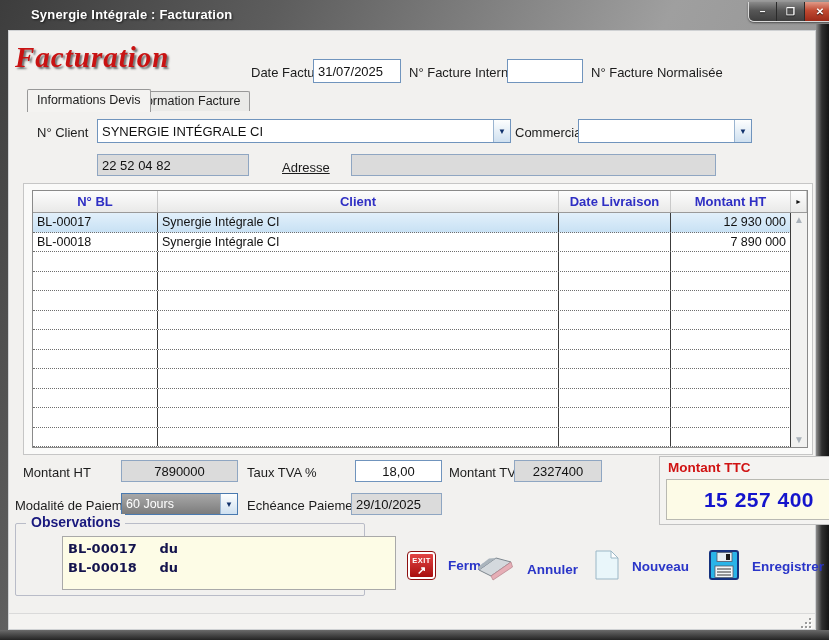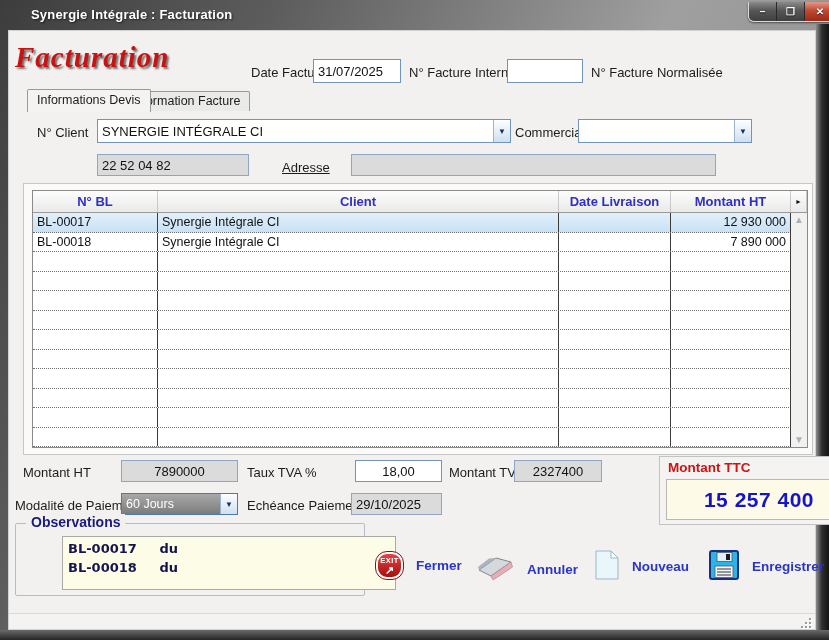--- a/index.html
+++ b/index.html
@@ -119,22 +119,22 @@
     border:1px solid #a9a9a9; font-family:"DejaVu Sans", sans-serif; font-weight:bold;
     font-size:13px; color:#14144e; white-space:pre; padding:2px 5px; line-height:19px;margin-left:39px;
   }
 
   
   .action-btn { position:absolute; display:flex; align-items:center; gap:13px; background:transparent; border:none; cursor:default; }
   .action-label { font-size:13.5px; font-weight:bold; color:#2a35c8; }
 
   .exit-icon {
     width:27px; height:27px; background:linear-gradient(#e24444,#a80f0f);
-    border:2px solid #fff; outline:1px solid #8d0f0f; border-radius:11px;
-    display:flex; flex-direction:column; align-items:center; justify-content:center;
+    border:2px solid #fff; outline:1px solid #8d0f0f; border-radius:3px;
+    display:flex; flex-direction:column; align-items:center; justify-content:center;margin-left:32px;
   }
   .exit-word { color:#fff; font-size:7.5px; font-weight:bold; letter-spacing:.5px; line-height:8px; }
   .exit-arrow { color:#fff; font-size:11px; font-weight:bold; line-height:10px; }
 
   
   .status-strip { position:absolute; left:0; top:582px; width:100%; height:16px; border-top:1px solid #dadada; background:#f4f3f1; }
   .grip { position:absolute; right:4px; top:4px; width:10px; height:10px; }
   .grip i { position:absolute; width:2px; height:2px; background:#9a9a9a; box-shadow:1px 1px 0 #fff; }
   .grip i:nth-child(1){ right:0; bottom:0; } .grip i:nth-child(2){ right:4px; bottom:0; }
   .grip i:nth-child(3){ right:0; bottom:4px; } .grip i:nth-child(4){ right:8px; bottom:0; }

